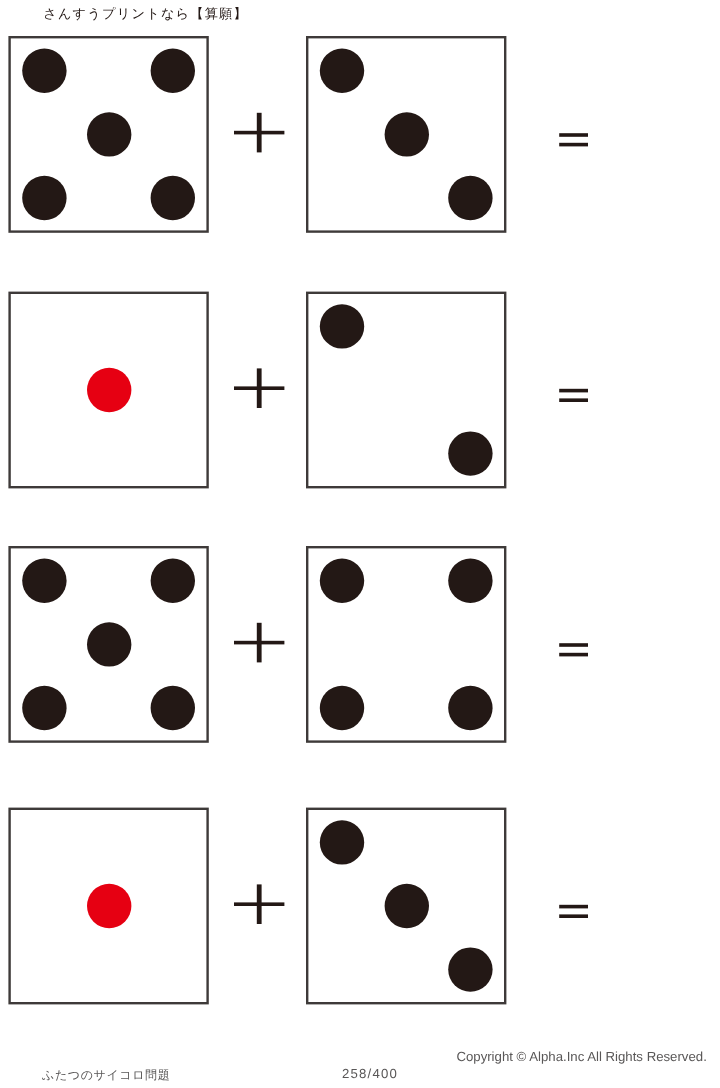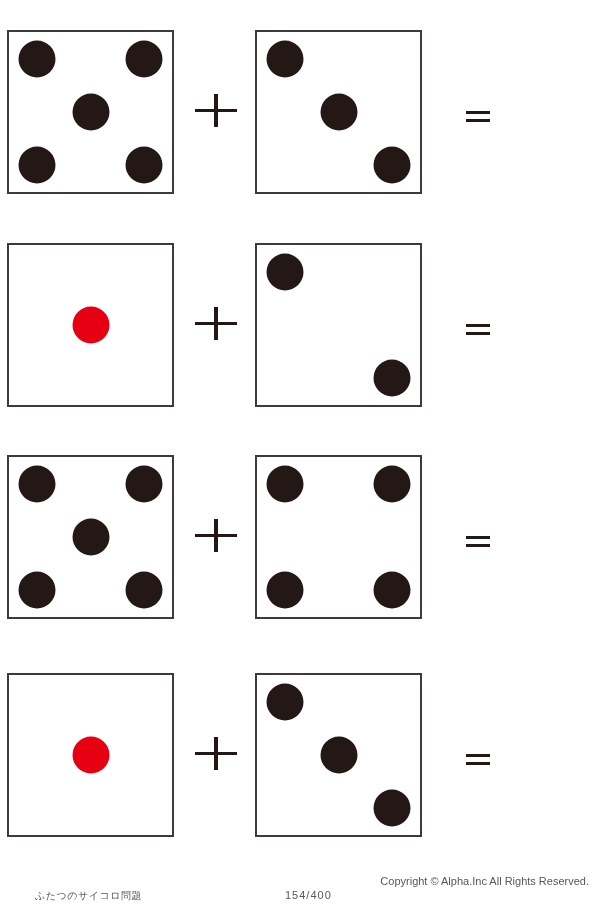--- a/index.html
+++ b/index.html
@@ -61,20 +61,21 @@
   .footer-right {
     position:absolute; right:11px; top:875px;
     text-align:left; font-size:11px; line-height:13.5px; color:#595757;
   }
 </style>
 </head>
 <body>
 
 <div class="page">
 
+  <div class="header-title">さんすうプリントなら【算願】</div>
 
   <div class="problem-row row-0">
     <div class="die left">
         <span class="pip" style="left: 17%; top: 17%; background: rgb(35, 24, 21);"></span>
         <span class="pip" style="left: 83%; top: 17%; background: rgb(35, 24, 21);"></span>
         <span class="pip" style="left: 50%; top: 50%; background: rgb(35, 24, 21);"></span>
         <span class="pip" style="left: 17%; top: 83%; background: rgb(35, 24, 21);"></span>
         <span class="pip" style="left: 83%; top: 83%; background: rgb(35, 24, 21);"></span>
       </div>
     <span class="plus-op" aria-label="+"></span>
@@ -123,18 +124,18 @@
     <span class="plus-op" aria-label="+"></span>
     <div class="die right">
         <span class="pip" style="left: 17%; top: 17%; background: rgb(35, 24, 21);"></span>
         <span class="pip" style="left: 50%; top: 50%; background: rgb(35, 24, 21);"></span>
         <span class="pip" style="left: 83%; top: 83%; background: rgb(35, 24, 21);"></span>
       </div>
     <span class="equals-op" aria-label="="></span>
   </div>
 
   <div class="footer-left">ふたつのサイコロ問題</div>
-  <div class="footer-page">154/400</div>
+  <div class="footer-page">258/400</div>
   <div class="footer-right">
     <div>Copyright ©  Alpha.Inc All Rights Reserved.</div>
   </div>
 
 </div>
 
 </body></html>

